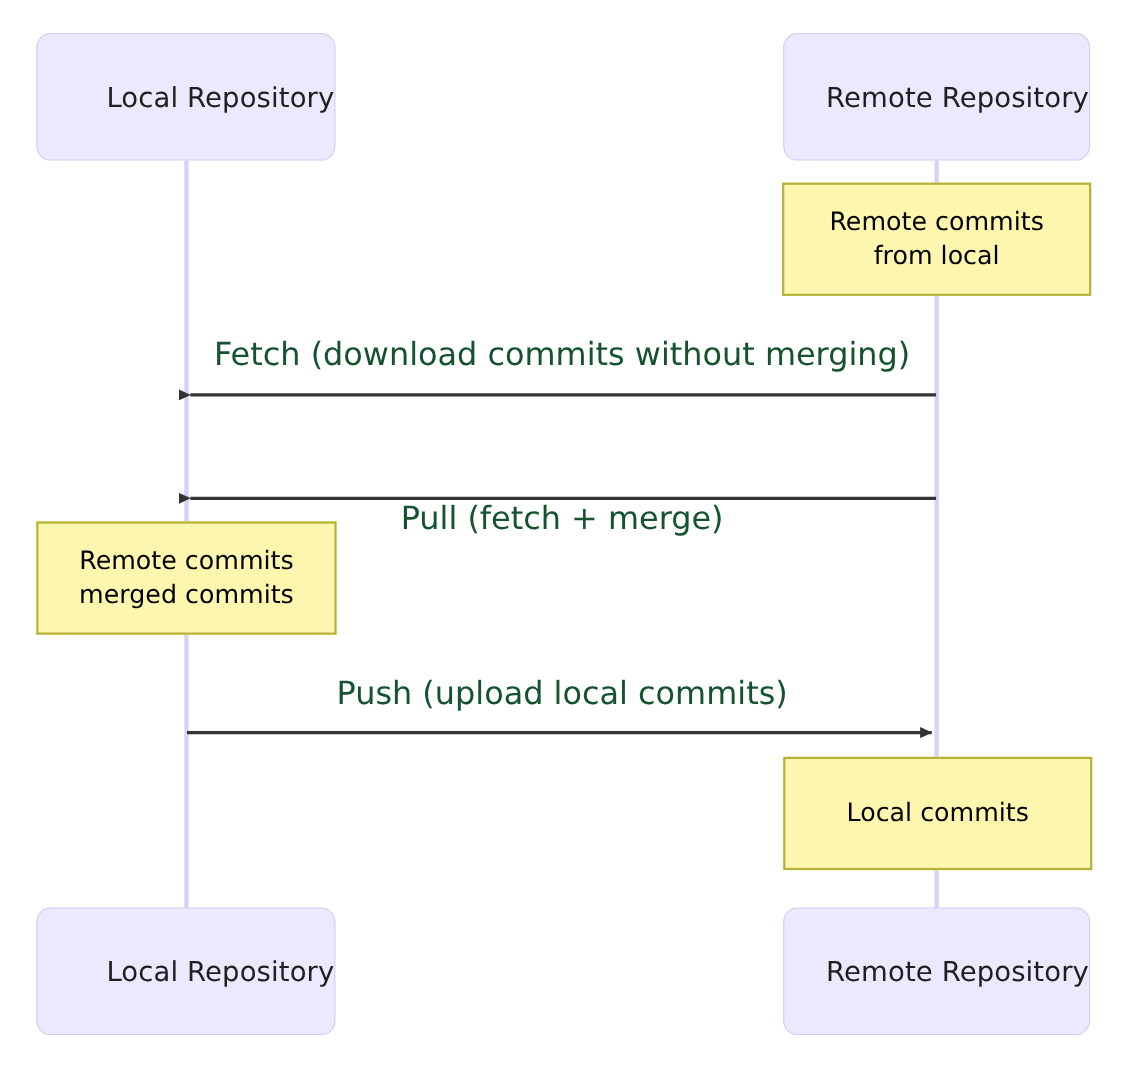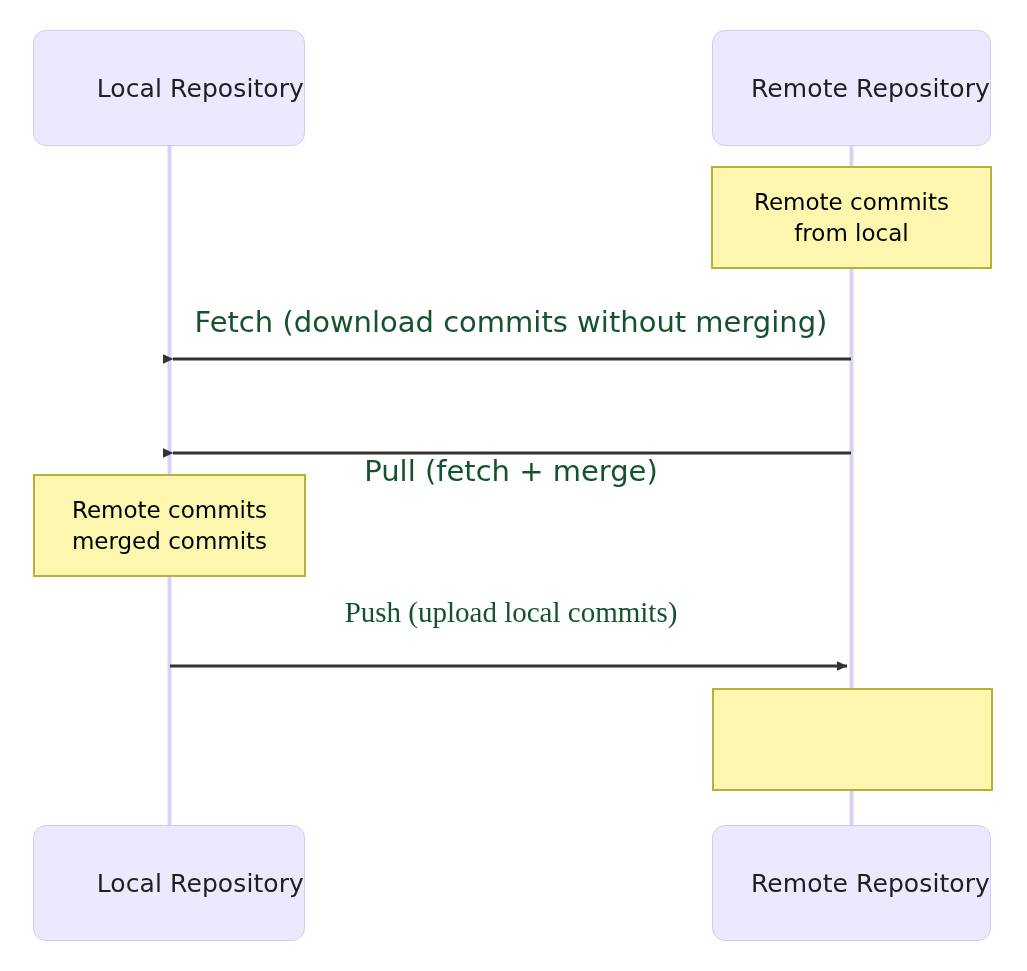--- a/index.html
+++ b/index.html
@@ -112,25 +112,25 @@
 
   <div class="msg-label" style="left:511px; top:423px;margin-top:31px;">Pull (fetch + merge)</div>
 
   <div class="note-box" style="left:33px; top:474px; width:273px; height:103px;">
     <span class="note-label">
       <span>Remote commits</span><br>
       <span>merged commits</span>
     </span>
   </div>
 
-  <div class="msg-label" style="left:511px; top:596px;font-family:Liberation Serif, serif;">Push (upload local commits)</div>
+  <div class="msg-label" style="left:511px; top:613px;">Push (upload local commits)</div>
 
   <div class="note-box" style="left:712px; top:688px; width:281px; height:103px;">
     <span class="note-label">
-      <br>
+      <span>Local commits</span><br>
     </span>
   </div>
 
   <div class="participant-box" style="left:33px; top:825px; width:272px; height:116px;">
     <span class="participant-label">Local Repository</span>
   </div>
 
   <div class="participant-box" style="left:712px; top:825px; width:279px; height:116px;">
     <span class="participant-label">Remote Repository</span>
   </div>

